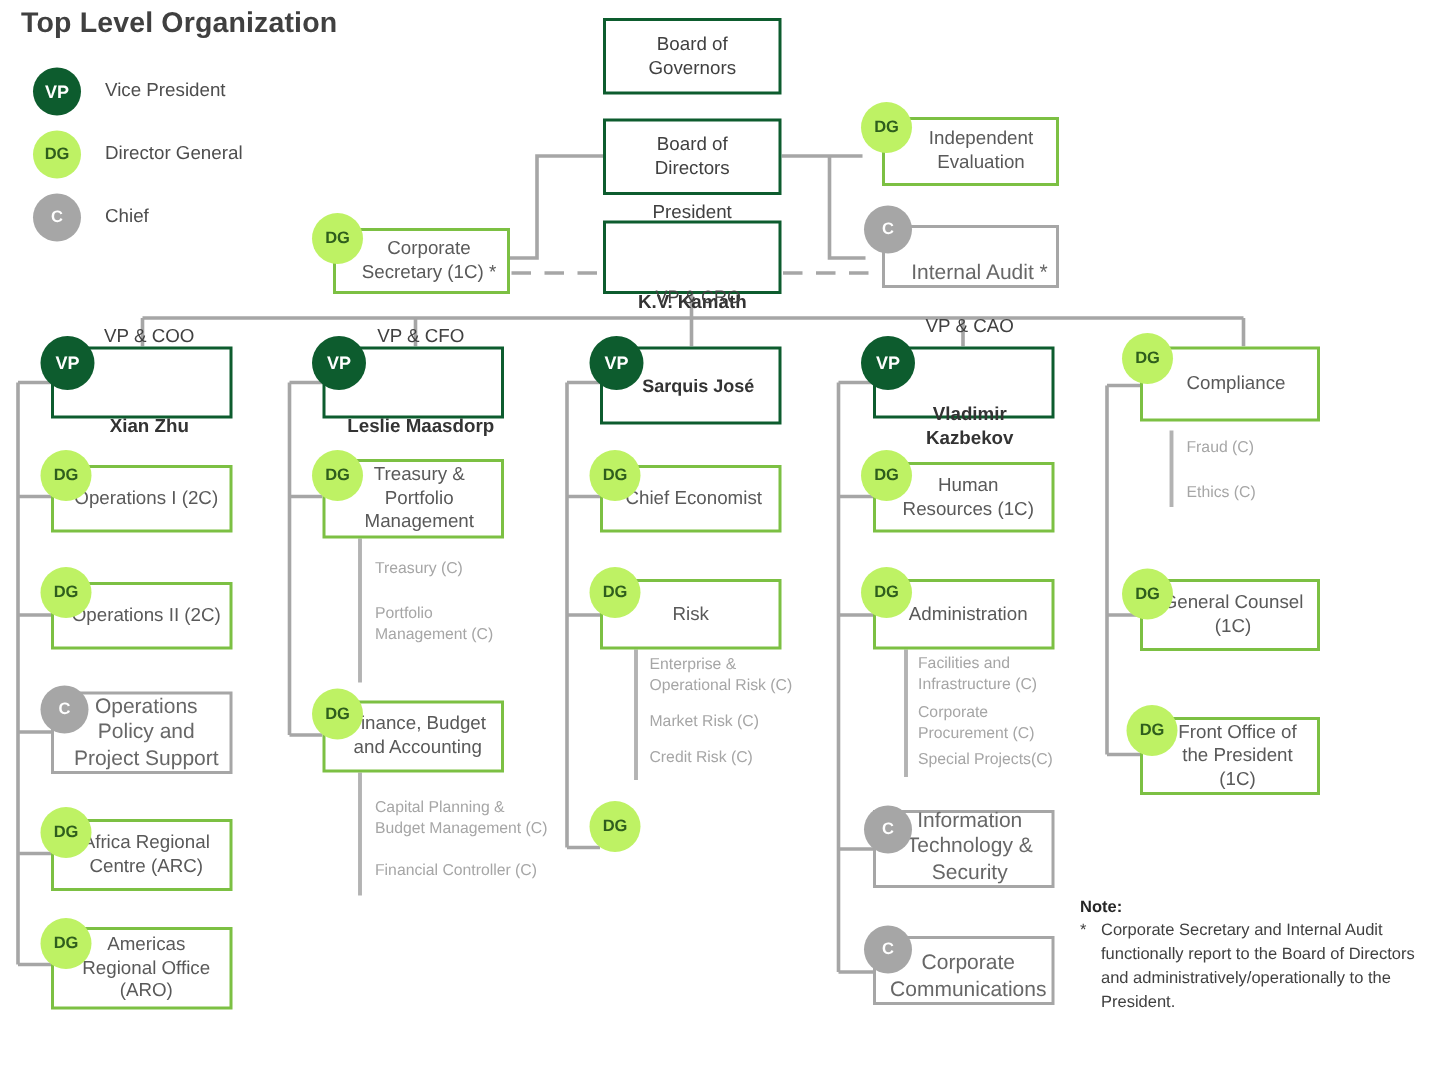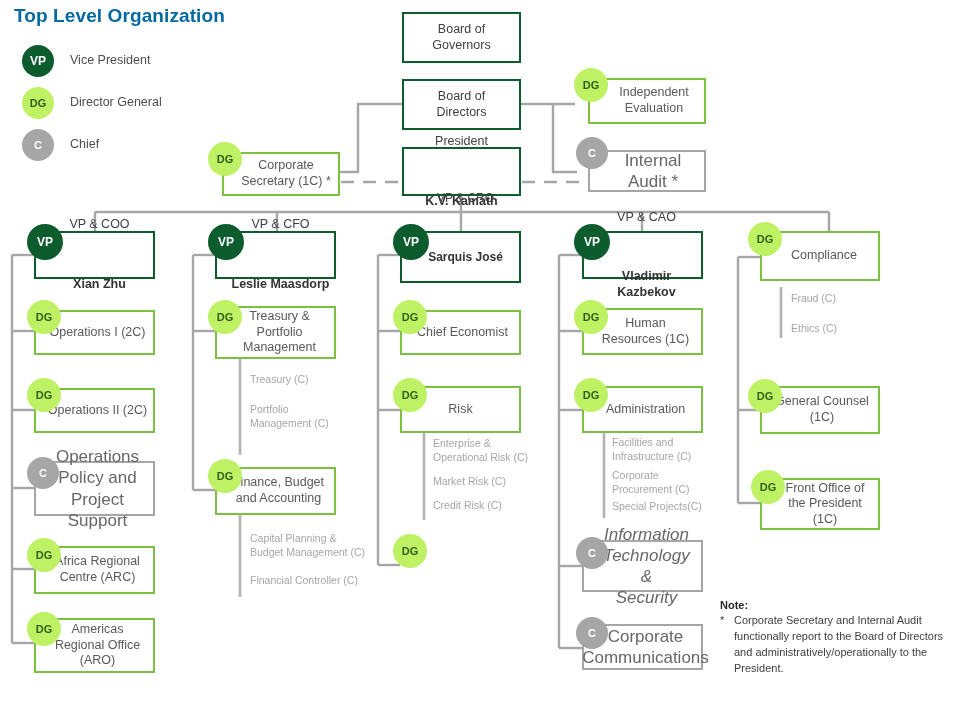--- a/index.html
+++ b/index.html
@@ -7,21 +7,21 @@
     width:960px;height:720px;position:relative;overflow:hidden;
     background:#ffffff;
     font-family:"Liberation Sans", sans-serif;
     color:#595959;
   }
   #canvas{position:absolute;left:0;top:0;width:960px;height:720px;}
   #lines{position:absolute;left:0;top:0;width:960px;height:720px;pointer-events:none;}
 
   .title{
     position:absolute;left:14px;top:5px;
-    font-size:19px;font-weight:bold;color:#0369a1;letter-spacing:.1px;
+    font-size:19px;font-weight:bold;color:#404040;letter-spacing:.1px;
   }
   .legend-label{
     position:absolute;font-size:12.5px;color:#4d4d4d;white-space:nowrap;
   }
 
   
   .badge{
     position:absolute;border-radius:50%;
     display:flex;align-items:center;justify-content:center;
     font-size:11px;font-weight:bold;color:#ffffff;z-index:6;
@@ -37,21 +37,21 @@
   
   .node{
     position:absolute;box-sizing:border-box;background:#ffffff;
     display:flex;align-items:center;justify-content:center;text-align:center;
     z-index:4;line-height:1.25;
   }
   .node .txt{display:block;padding:0 4px;}
   .node.dark{border:2.5px solid #0d5c2e;color:#404040;font-size:12.5px;}
   .node.dark.named .txt b{font-weight:bold;display:block;color:#333;margin-top:44px;}
   .node.green{border:2.5px solid #7cc043;color:#595959;font-size:12.5px;}
-  .node.gray{border:2px solid #a6a6a6;color:#676767;font-size:17px;}
+  .node.gray{border:2px solid #a6a6a6;color:#676767;font-size:14px;align-items:flex-end;}
 
   
   .leaf{
     position:absolute;font-size:10.5px;color:#a6a6a6;line-height:1.35;
     z-index:3;text-align:left;
   }
 
   .note{
     position:absolute;font-size:11px;color:#404040;line-height:1.45;
   }
@@ -314,21 +314,21 @@
     <span>Infrastructure (C)</span>
   </div>
   <div class="leaf" style="left:612px;top:468px;">
     <span>Corporate</span><br>
     <span>Procurement (C)</span>
   </div>
   <div class="leaf" style="left:612px;top:499px;">Special Projects(C)</div>
 
   <div class="badge c" style="left:576px;top:537px;">C</div>
   <div class="node gray" style="left:582px;top:540px;width:121px;height:52px;">
-    <span class="txt" style="padding-left:12px;font-style:italic;">
+    <span class="txt" style="padding-left:12px;">
       <span>Information</span><br>
       <span>Technology &amp;</span><br>
       <span>Security</span>
     </span>
   </div>
 
   <div class="badge c" style="left:576px;top:617px;">C</div>
   <div class="node gray" style="left:582px;top:624px;width:121px;height:46px;">
     <span class="txt" style="padding-left:10px;">
       <span>Corporate</span><br>

